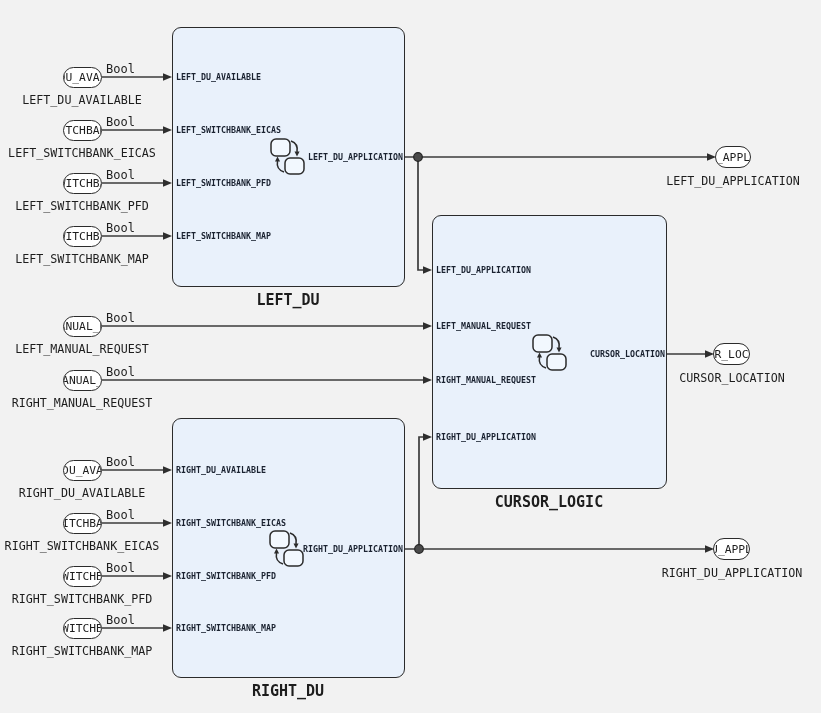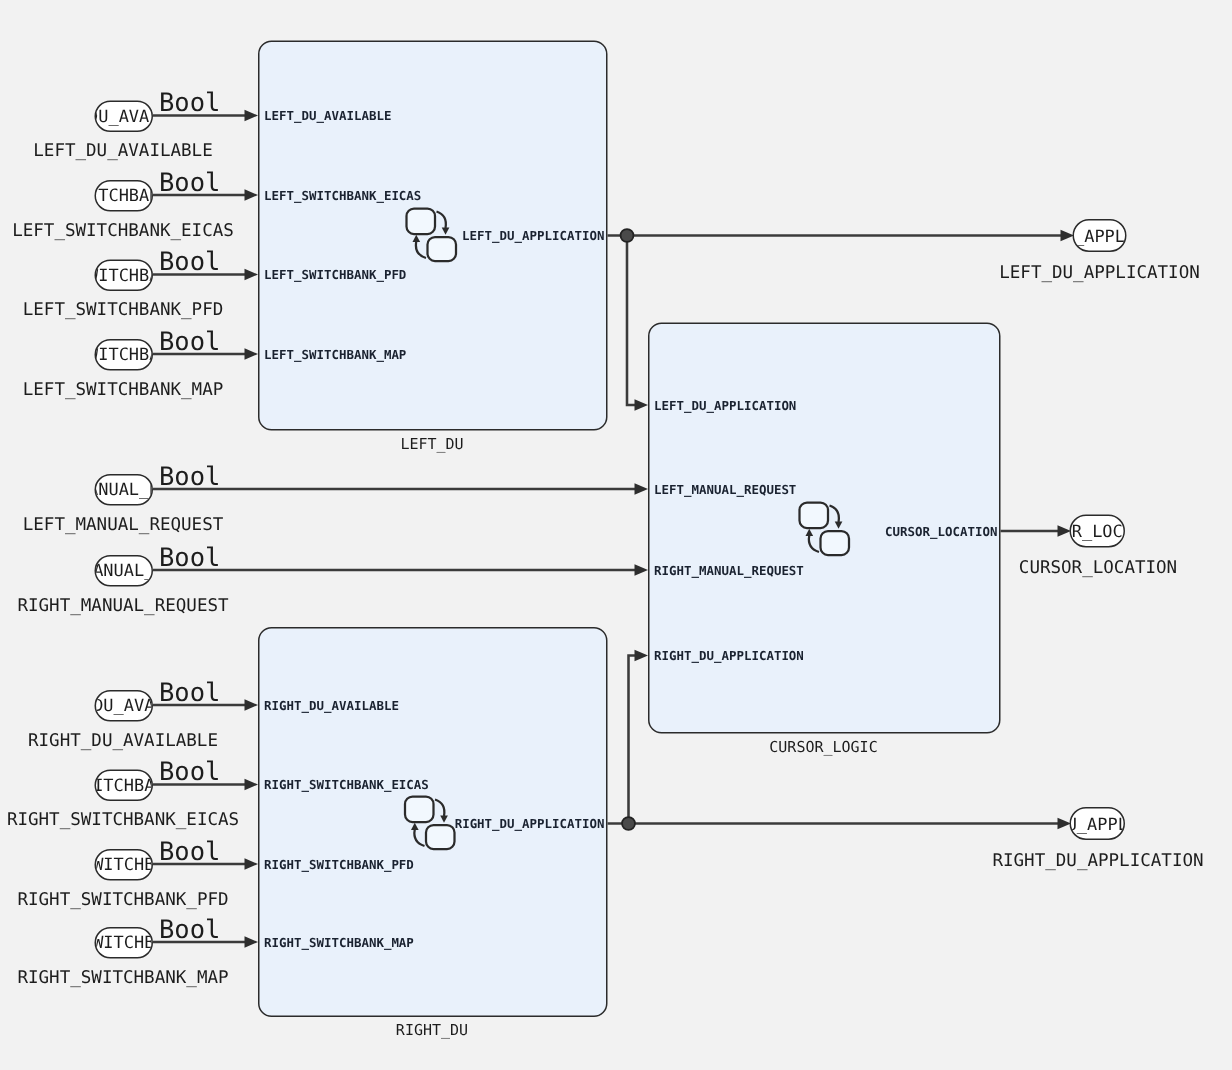--- a/index.html
+++ b/index.html
@@ -8,37 +8,37 @@
     background:#f2f2f2;
     font-family:"DejaVu Sans Mono", "Liberation Mono", monospace;
     color:#1d1d1d;
   }
   .wires{position:absolute; left:0; top:0; z-index:3; pointer-events:none;}
   .block{
     position:absolute; z-index:1; box-sizing:border-box;
     background:#e9f1fb; border:1.6px solid #2b2b2b; border-radius:9px;
   }
   .block-title{
-    position:absolute; z-index:2; font-size:10px; white-space:nowrap;
-    transform:translateX(-50%); color:#1d1d1d;
+    position:absolute; z-index:2; font-size:15px; white-space:nowrap;
+    transform:translateX(-50%); color:#1d1d1d;font-weight:bold;
   }
   .inner-label{
     position:absolute; z-index:2; font-size:8.3px; font-weight:700;
     line-height:10px; height:10px; white-space:nowrap; color:#1a2230;
   }
   .inner-label.out{text-align:right;}
   .oval{
     position:absolute; z-index:2; box-sizing:border-box;
     background:#ffffff; border:1.4px solid #2b2b2b; border-radius:12px;
     display:flex; align-items:center; justify-content:center; overflow:hidden;
     font-size:11.3px; color:#1d1d1d;
   }
   .oval span{white-space:nowrap; flex:0 0 auto;}
   .dtype{
-    position:absolute; z-index:2; font-size:17px; line-height:13px;
+    position:absolute; z-index:2; font-size:12px; line-height:13px;
     height:13px; white-space:nowrap; color:#1d1d1d;
   }
   .port-name{
     position:absolute; z-index:2; font-size:11.7px; white-space:nowrap;
     transform:translateX(-50%); color:#1d1d1d;
   }
 </style>
 </head>
 <body>
 

